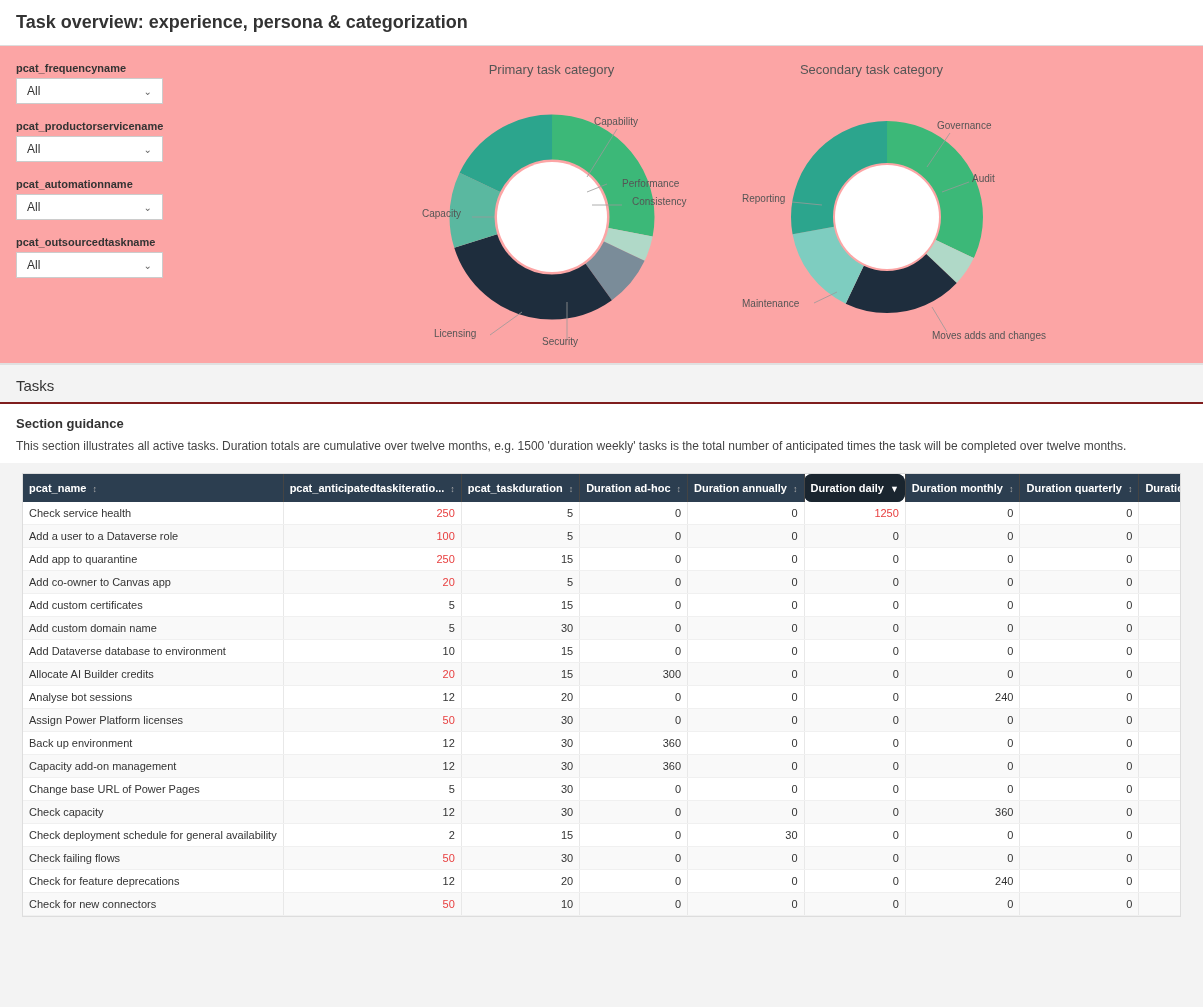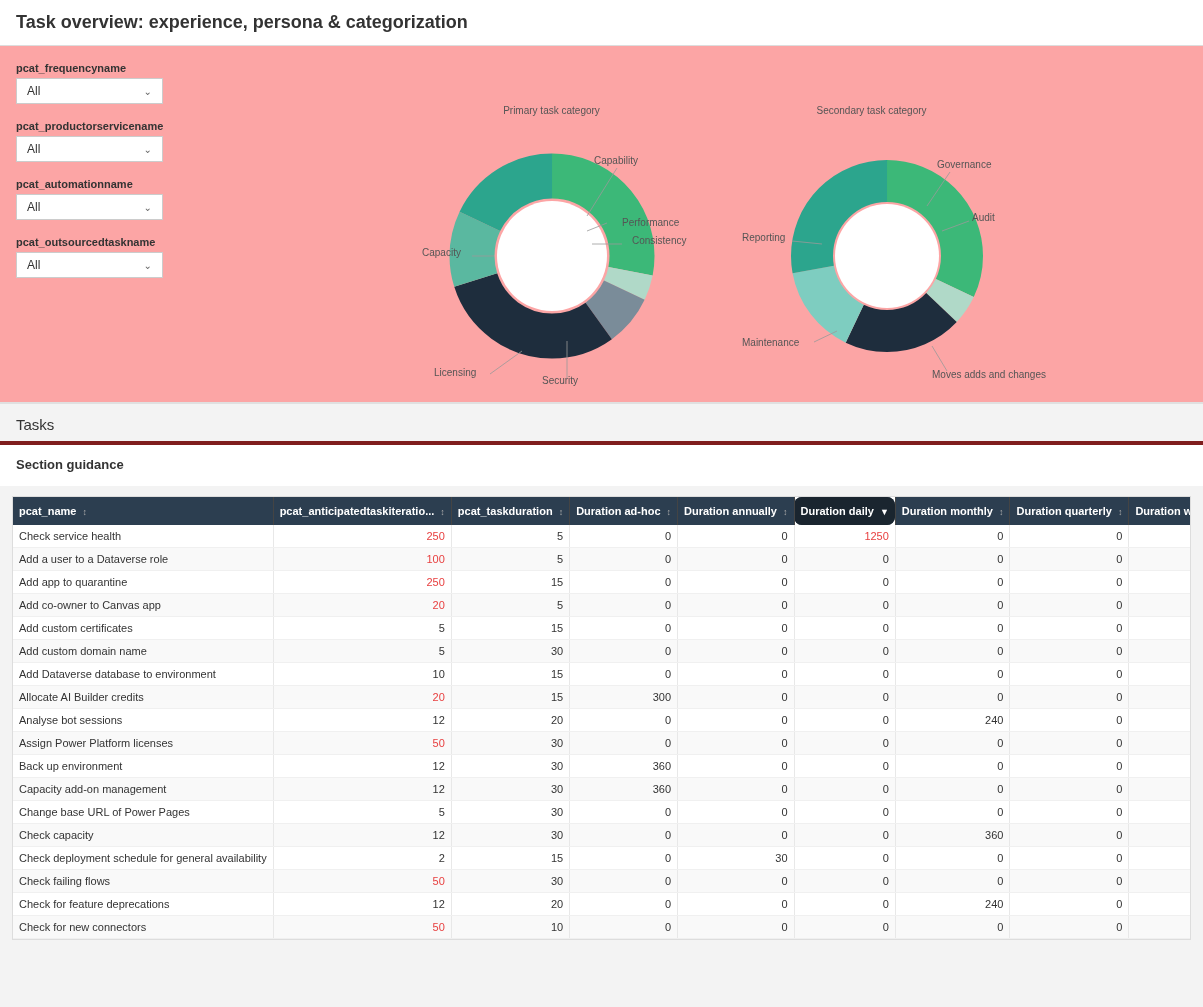--- a/index.html
+++ b/index.html
@@ -56,38 +56,37 @@
       justify-content: center;
     }
 
     .chart-container {
       display: flex;
       flex-direction: column;
       align-items: center;
     }
 
     .chart-title {
-      font-size: 10px;
+      font-size: 13px;
       color: #555;
       margin-bottom: 10px;
-      margin-top: 43px;
     }
 
     .chart-wrapper {
       position: relative;
       width: 280px;
       height: 260px;
     }
 
     .tasks-section {
       background: #f3f3f3;
       padding: 8px 16px;
       font-size: 15px;
       font-weight: 400;
-      border-bottom: 4px solid #7f1d1d;
+      border-bottom: 2px solid #7f1d1d;
       margin-top: 4px;
     }
 
     .guidance-section {
       background: #fff;
       padding: 12px 16px 8px;
     }
 
     .guidance-title {
       font-size: 13px;
@@ -156,21 +155,21 @@
 
     
     .donut-label {
       font-size: 10px;
       fill: #555;
     }
 
     .chevron { font-size: 10px; color: #666; }
 
     .content-area {
-      padding: 0 12px 16px;
+      padding: 0 22px 16px;
     }
   </style>
 </head>
 <body>
 
 <div class="page-title">Task overview: experience, persona &amp; categorization</div>
 
 <div class="top-section">
 
   <div class="filters-panel">
@@ -281,20 +280,21 @@
       </div>
     </div>
 
   </div>
 </div>
 
 <div class="tasks-section">Tasks</div>
 
 <div class="guidance-section">
   <div class="guidance-title">Section guidance</div>
+  <div class="guidance-text">This section illustrates all active tasks. Duration totals are cumulative over twelve months, e.g. 1500 'duration weekly' tasks is the total number of anticipated times the task will be completed over twelve months.</div>
 </div>
 
 <div class="content-area">
   <div class="table-wrapper">
     <table>
       <thead>
         <tr id="header-row">
             <th>pcat_name <span class="sort-indicator">↕</span></th>
             <th>pcat_anticipatedtaskiteratio... <span class="sort-indicator">↕</span></th>
             <th>pcat_taskduration <span class="sort-indicator">↕</span></th>

